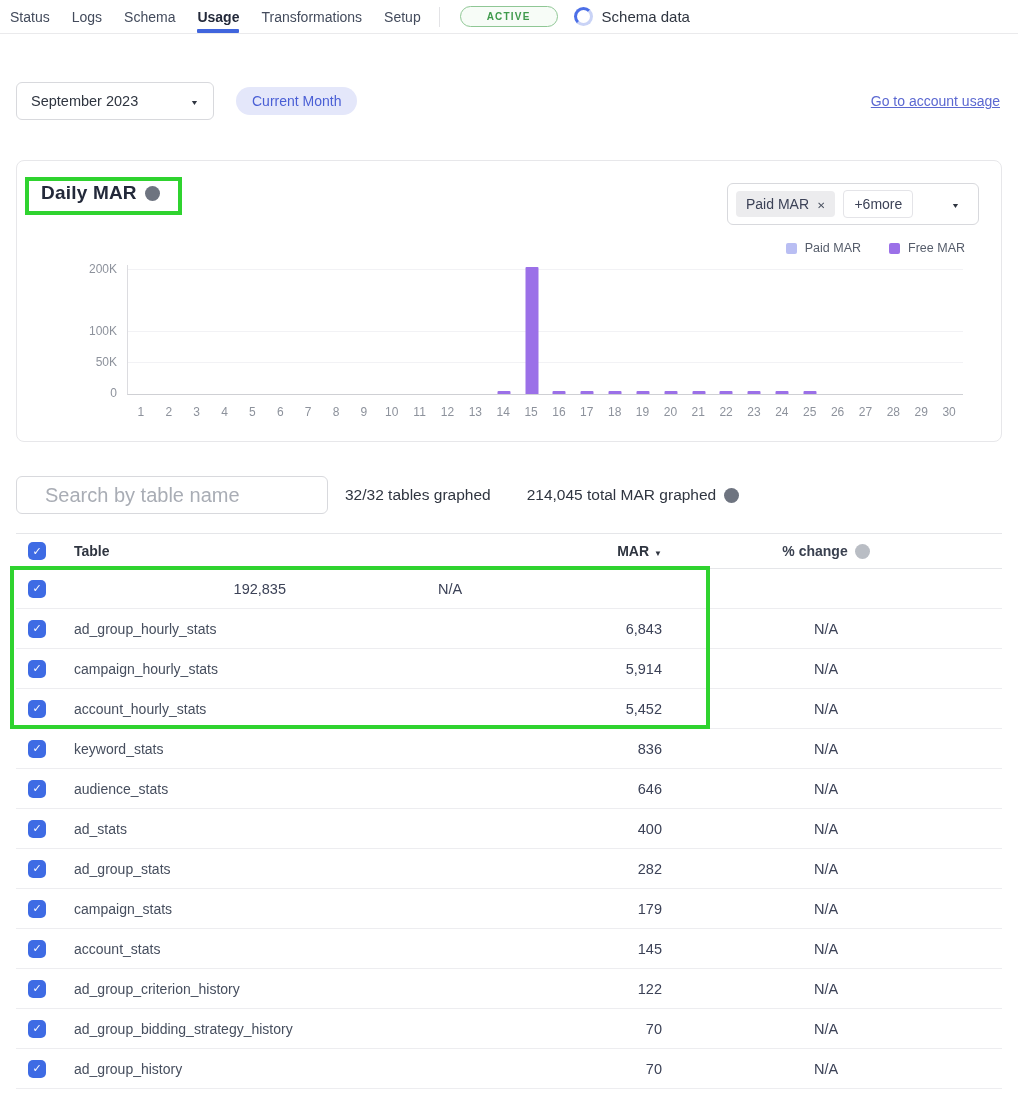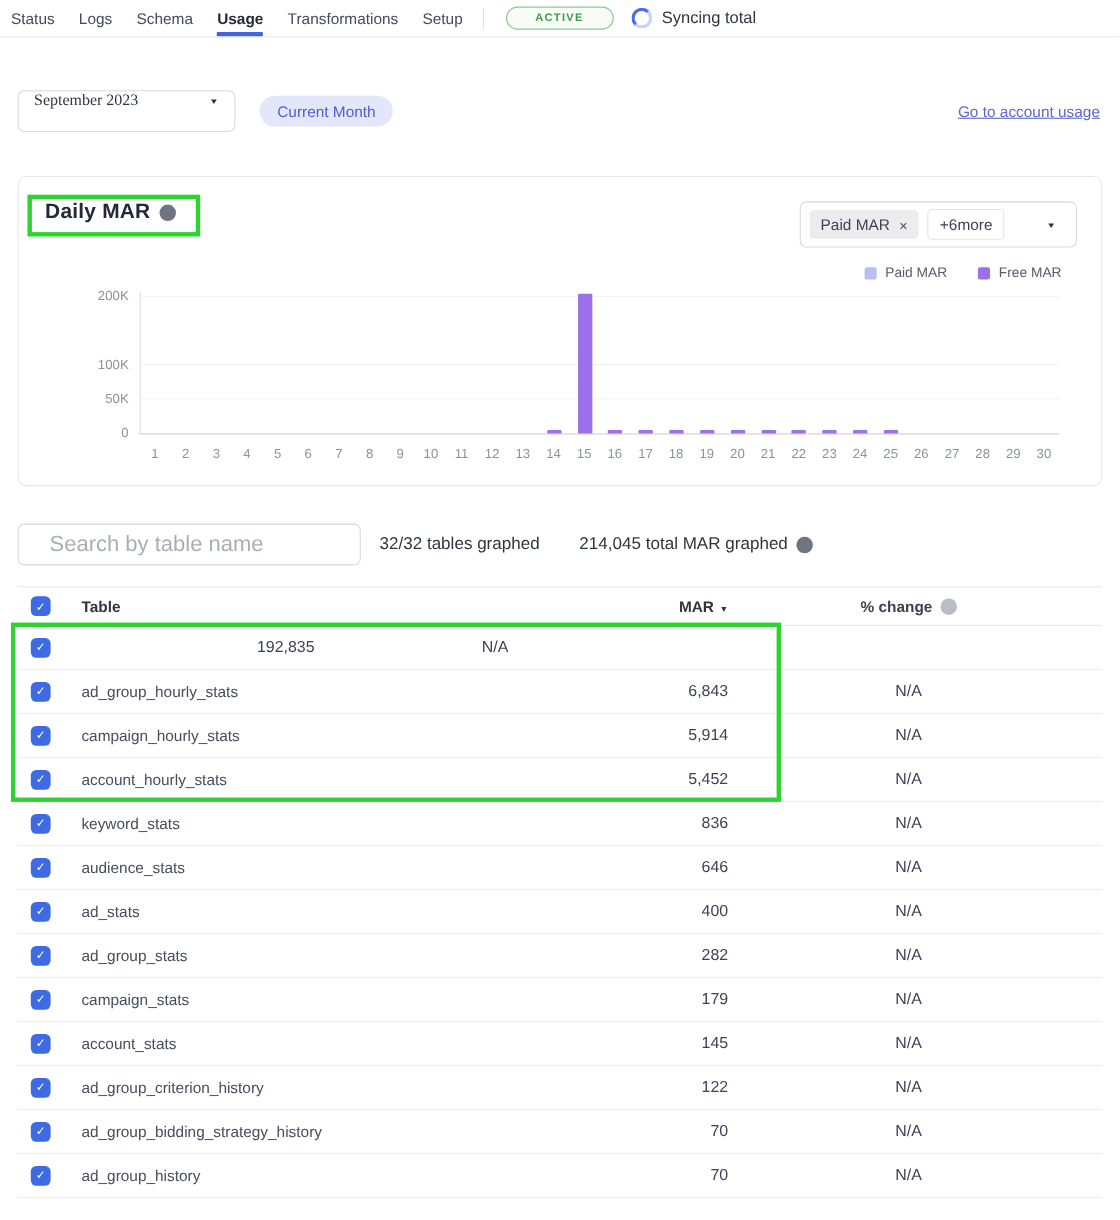--- a/index.html
+++ b/index.html
@@ -19,22 +19,22 @@
   .status-pill { border:1px solid #8fc795; background:#f7fcf7; color:#3f9a4c;
     font-size:10px; font-weight:700; letter-spacing:1.2px; padding:4px 26px;
     border-radius:12px; }
   .spinner { width:19px; height:19px; border-radius:50%; margin-left:16px;
     border:3px solid #c9d3f6; border-top-color:#4c6fe7; border-left-color:#4c6fe7; }
   .sync-label { font-size:15px; color:#2f3540; margin-left:9px; }
 
   
   .controls { display:flex; align-items:center; margin:48px 18px 0 16px; height:38px; }
   .month-select { width:198px; height:38px; border:1px solid #d8d9dd; border-radius:6px;
-    display:flex; align-items:flex-start; justify-content:space-between; padding:0 14px;
-    font-size:14.5px; color:#2f3540; background:#fff; cursor:pointer;font-family:Liberation Serif, serif; }
+    display:flex; align-items:center; justify-content:space-between; padding:0 14px;
+    font-size:14.5px; color:#2f3540; background:#fff; cursor:pointer; }
   .caret::before { content:"▼"; font-size:9px; color:#2f3540; display:inline-block;
     transform:scaleY(.8); }
   .cm-badge { margin-left:22px; background:#e4e7fa; color:#4a5fd5; font-size:14px;
     padding:6px 16px; border-radius:15px; }
   .usage-link { margin-left:auto; font-size:14px; color:#5b68d1;
     text-decoration:underline; cursor:pointer; }
 
   
   .card { margin:40px 16px 0 16px; border:1px solid #e7e7ea; border-radius:8px;
     padding:22px 22px 22px 22px; }
@@ -112,21 +112,21 @@
       <div class="tab">Status</div>
       <div class="tab">Logs</div>
       <div class="tab">Schema</div>
       <div class="tab active">Usage</div>
       <div class="tab">Transformations</div>
       <div class="tab">Setup</div>
     </div>
   <div class="nav-divider"></div>
   <div class="status-pill">ACTIVE</div>
   <div class="spinner"></div>
-  <div class="sync-label">Syncing total</div>
+  <div class="sync-label">Schema data</div>
 </div>
 
 <div class="controls">
   <div class="month-select">
     <span>September 2023</span>
     <span class="caret"></span>
   </div>
   <div class="cm-badge">Current Month</div>
   <a class="usage-link">Go to account usage</a>
 </div>

